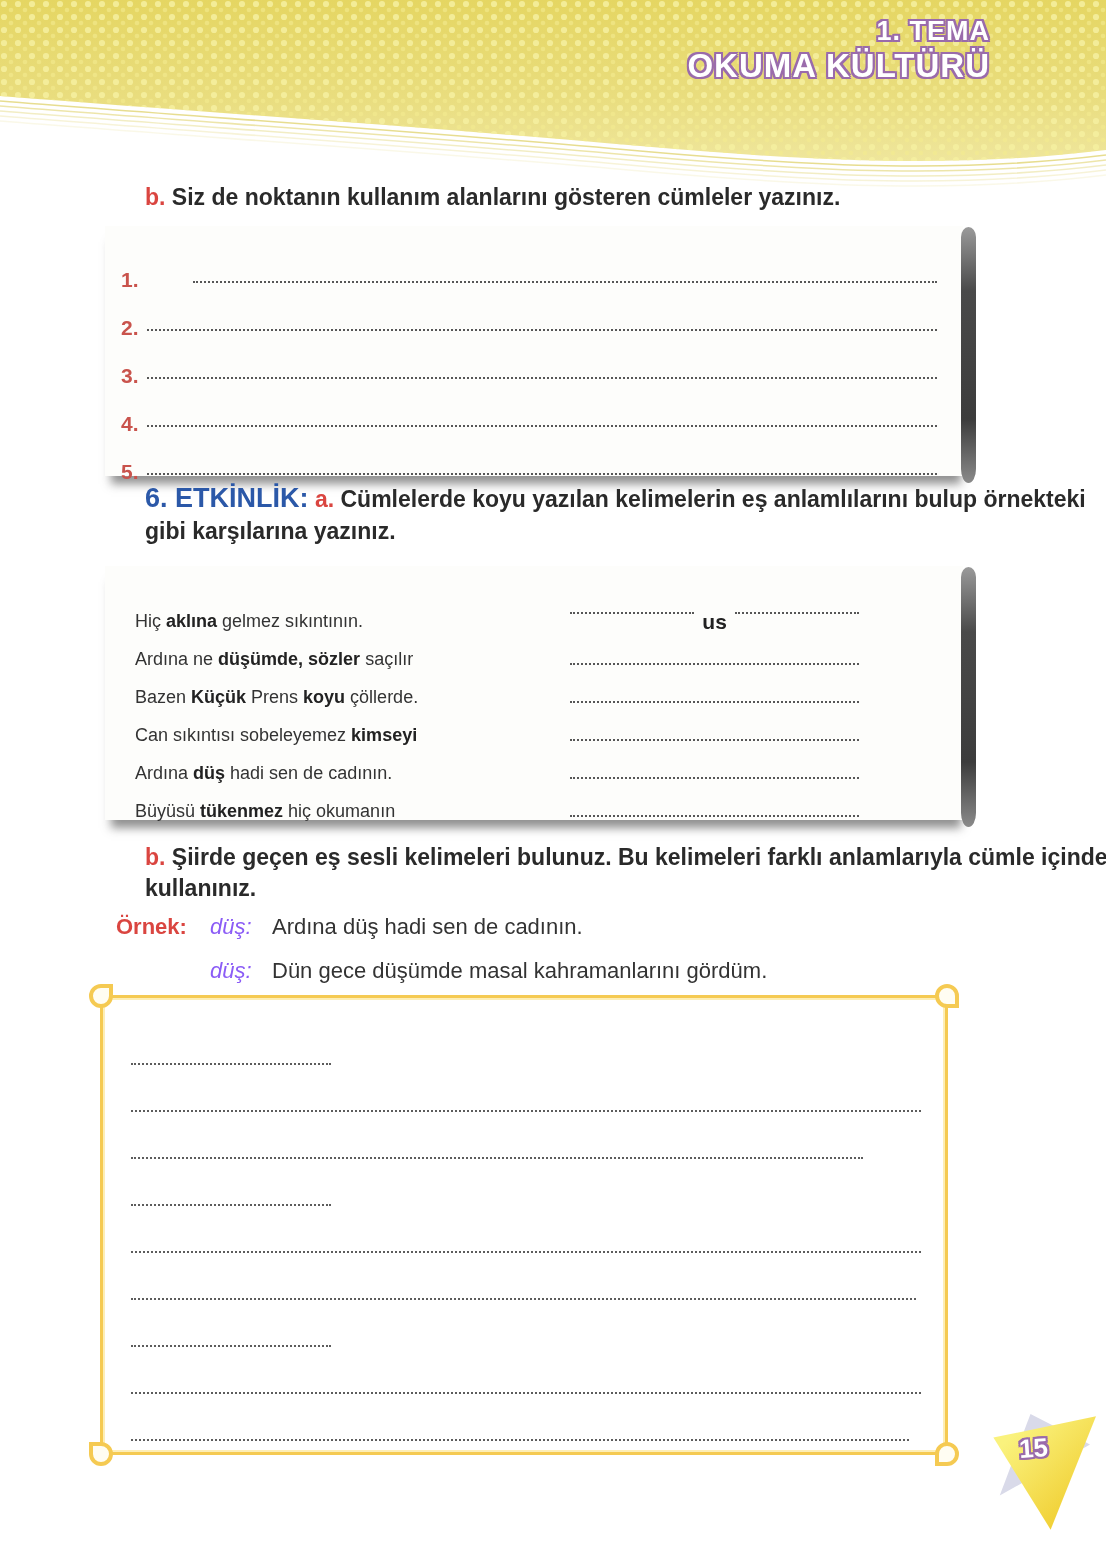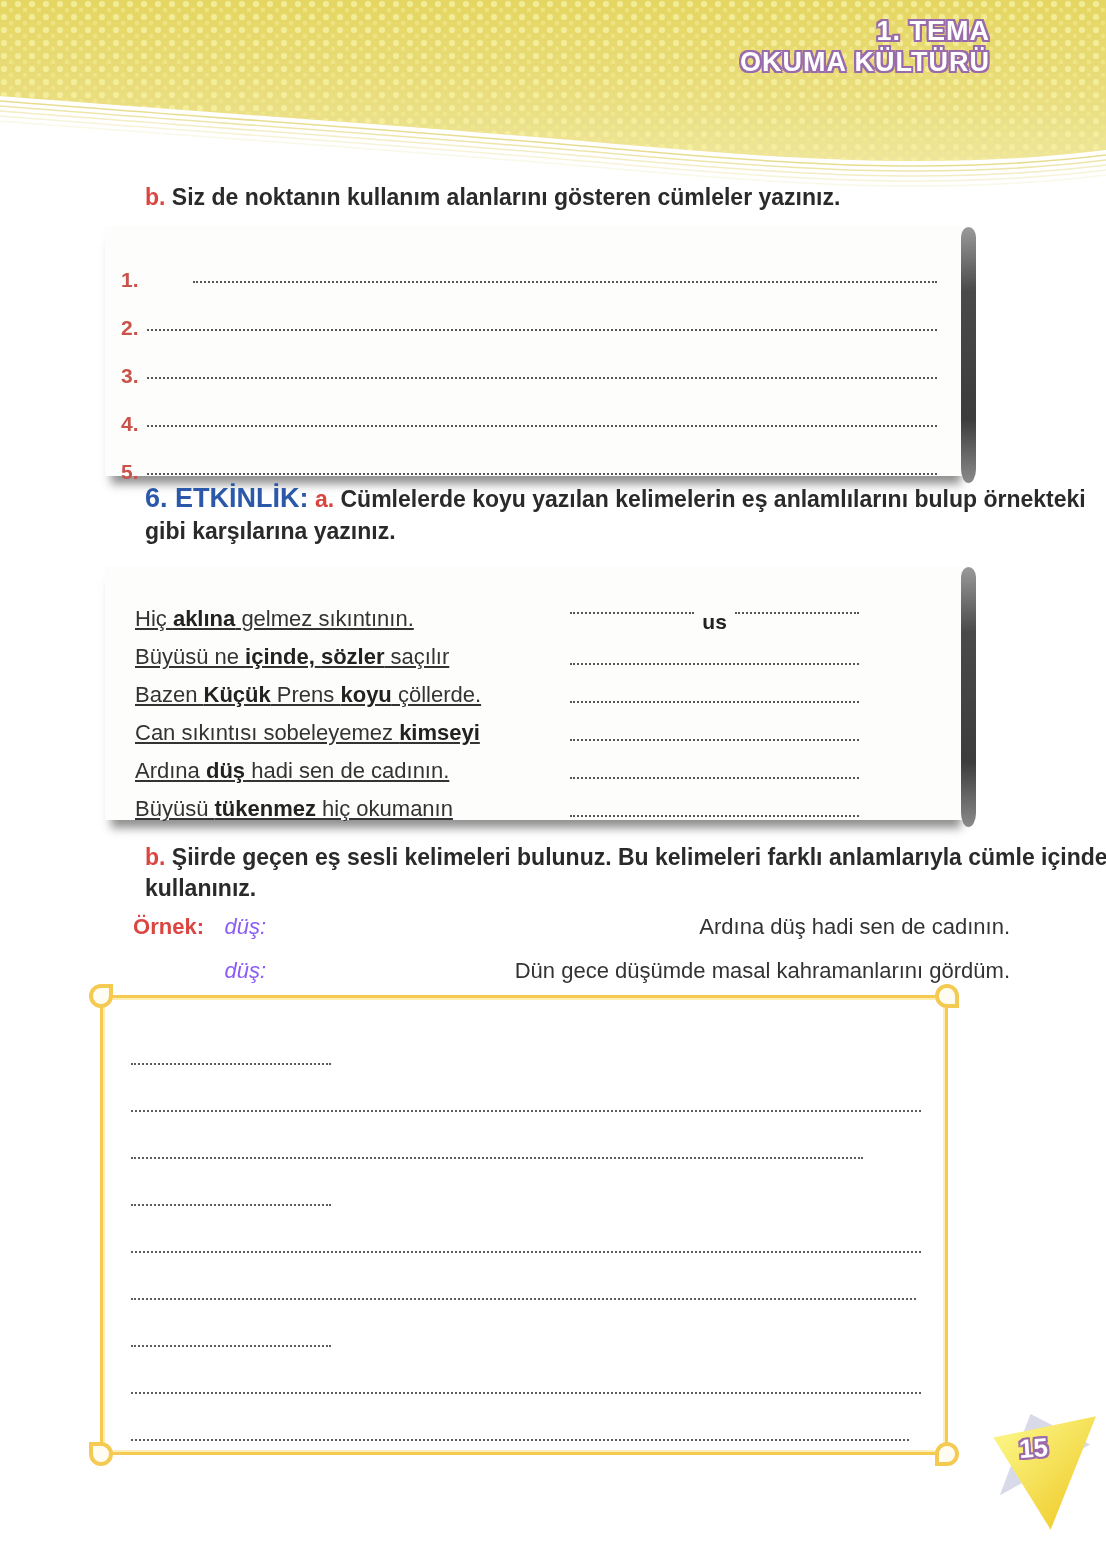--- a/index.html
+++ b/index.html
@@ -10,21 +10,21 @@
 
   
   .band{position:absolute;left:0;top:0;width:1012px;height:190px;}
   .header-text{
     position:absolute;top:16px;right:22px;text-align:right;line-height:1.15;
     font-weight:bold;color:#ffffff;letter-spacing:1px;
     text-shadow:-2px -2px 0 #9a6bab,2px -2px 0 #9a6bab,-2px 2px 0 #9a6bab,2px 2px 0 #9a6bab,
                 -2px 0 0 #9a6bab,2px 0 0 #9a6bab,0 -2px 0 #9a6bab,0 2px 0 #9a6bab;
   }
   .header-text .l1{font-size:27px;display:block;}
-  .header-text .l2{font-size:27px;display:block;}
+  .header-text .l2{font-size:33px;display:block;}
 
   
   .heading{position:absolute;left:110px;width:975px;font-weight:bold;font-size:23px;line-height:1.35;margin-left:35px;}
   .lbl-red{color:#da4540;}
   .lbl-blue{color:#2b58a8;font-size:27px;}
 
   
   .paper{
     position:absolute;left:105px;width:858px;background:#fdfdfb;
     box-shadow:2px 12px 9px -4px rgba(55,55,55,0.55);
@@ -34,28 +34,28 @@
     background:linear-gradient(to bottom,#9a9a9a,#4a4a4a 25%,#3c3c3c 75%,#8a8a8a);
     border-radius:50% 50% 50% 50% / 10px 10px 14px 14px;
   }
 
   .numrow{display:flex;align-items:flex-end;height:48px;padding:0 26px 0 16px;}
   .numrow .num{color:#c9534c;font-weight:bold;font-size:21px;width:26px;margin-bottom:-2px;}
   .dotline{border-bottom:2px dotted #565656;flex:1;height:1px;margin-bottom:7px;}
   .indent1{margin-left:46px;}
 
   .poemrow{display:flex;align-items:flex-end;height:38px;padding:0 26px 0 30px;}
-  .poemtext{width:440px;font-size:22px;color:#333;text-decoration:underline;}
+  .poemtext{width:440px;font-size:18px;color:#333;}
   .poemtext .bold{font-weight:bold;color:#222;}
   .answer{width:292px;display:flex;margin-right:78px;}
   .answer .dotline{margin-bottom:5px;}
   .answer .word{font-weight:bold;font-size:21px;color:#222;padding:0 8px;line-height:1;}
 
   
-  .ornek{position:absolute;left:110px;width:900px;font-size:22px;line-height:1.0;text-align:right;}
+  .ornek{position:absolute;left:116px;width:900px;font-size:22px;line-height:1.0;}
   .ornek-row{display:flex;margin-bottom:22px;}
   .ornek-label{width:94px;font-weight:bold;color:#da4540;}
   .ornek-word{width:62px;color:#8b5cf6;font-style:italic;}
   .ornek-sentence{flex:1;color:#333;}
 
   
   .goldbox{
     position:absolute;left:100px;top:995px;width:848px;height:460px;box-sizing:border-box;
     border:3px solid #f5ca52;border-radius:4px;
     box-shadow:inset 0 0 0 2px #fdeeb6;
@@ -154,21 +154,21 @@
   <div class="paper" style="top:566px;height:254px;padding-top:28px;box-sizing:border-box;">
     <div class="poemrow">
       <span class="poemtext"><span>Hiç </span><span class="bold">aklına</span><span> gelmez sıkıntının.</span></span>
       <span class="answer">
         <span class="dotline"></span>
         <span class="word">us</span>
         <span class="dotline"></span>
       </span>
     </div>
     <div class="poemrow">
-      <span class="poemtext"><span>Büyüsü ne </span><span class="bold">içinde,</span><span> </span><span class="bold">sözler</span><span> saçılır</span></span>
+      <span class="poemtext"><span>Ardına ne </span><span class="bold">düşümde,</span><span> </span><span class="bold">sözler</span><span> saçılır</span></span>
       <span class="answer">
           <span class="dotline"></span>
         </span>
     </div>
     <div class="poemrow">
       <span class="poemtext"><span>Bazen </span><span class="bold">Küçük</span><span> Prens </span><span class="bold">koyu</span><span> çöllerde.</span></span>
       <span class="answer">
           <span class="dotline"></span>
         </span>
     </div>

